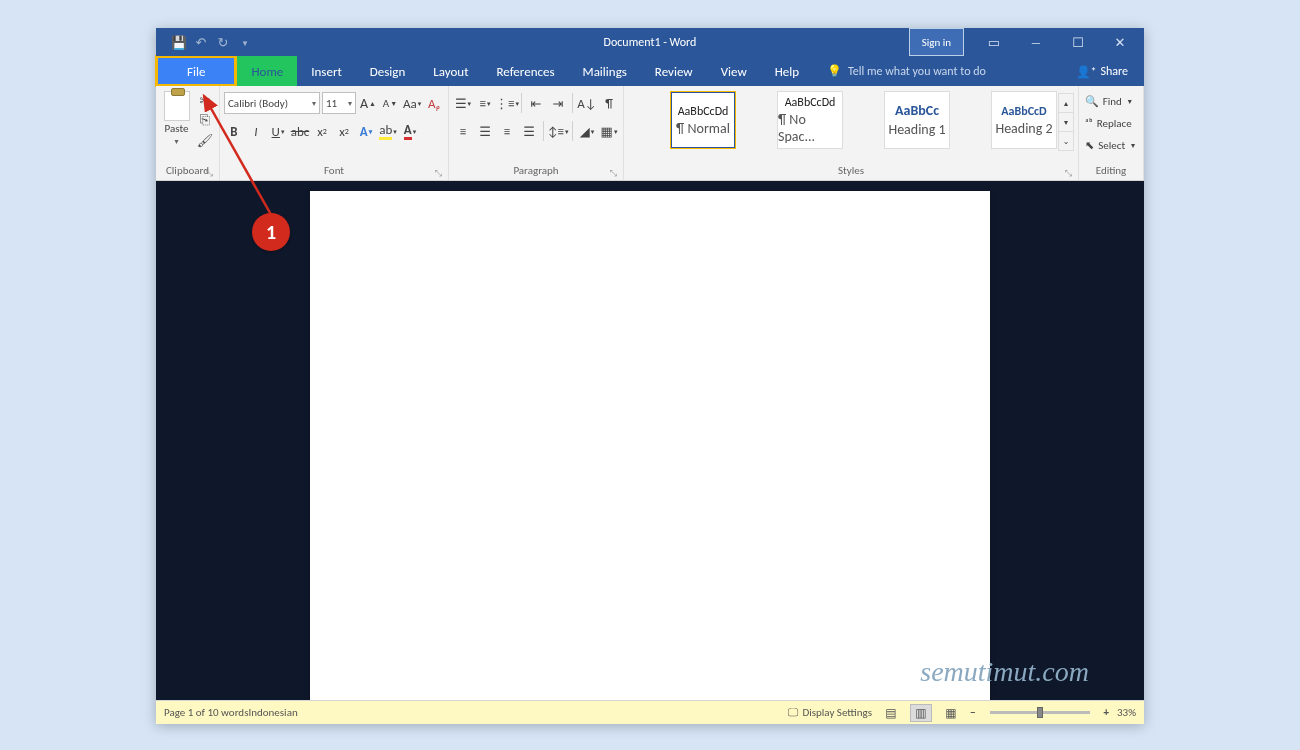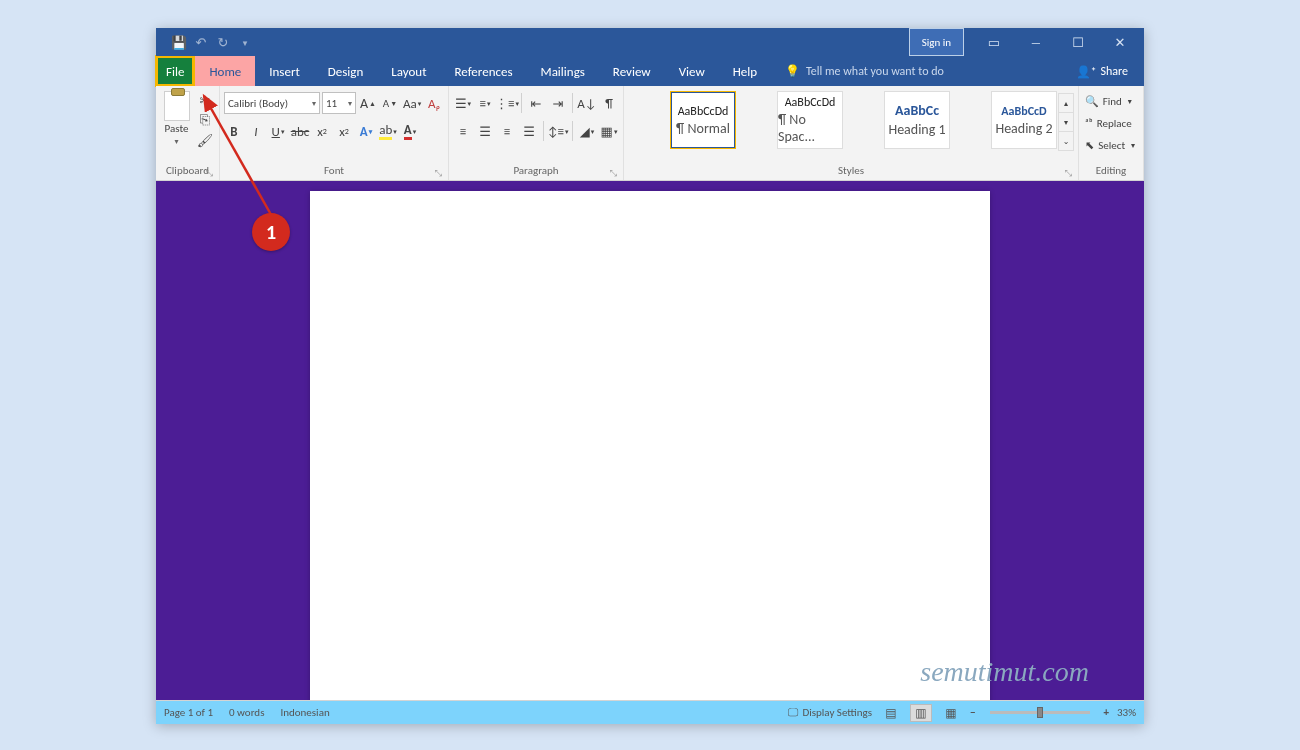--- a/index.html
+++ b/index.html
@@ -10,22 +10,22 @@
   .qat { display: flex; align-items: center; gap: 4px; padding-left: 14px; }
   .qat-btn { width: 18px; height: 18px; display: flex; align-items: center; justify-content: center; opacity: 0.95; font-size: 13px; }
   .qat-btn.dim { opacity: 0.55; }
   .title-text { position: absolute; left: 0; right: 0; text-align: center; pointer-events: none; font-size: 12px; }
   .title-right { margin-left: auto; display: flex; gap: 2px; padding-right: 4px; }
   .signin-btn { background: #3e6db5; border: 1px solid #bcd0e8; color: #fff; font-size: 11px; padding: 1px 12px; margin-right: 8px; }
   .win-btn { width: 40px; height: 28px; display: flex; align-items: center; justify-content: center; font-size: 13px; color: #d5e1f2; }
   
   .tabs { height: 30px; background: #2b579a; display: flex; align-items: stretch; color: #fff; font-size: 13px; }
   .tab { padding: 0 14px; display: flex; align-items: center; cursor: pointer; }
-  .tab.file { padding: 0 8px; border: 3px solid #f5b700; background: #15803d; margin: -1px 0 -1px -1px; }
-  .tab.active { background: #fca5a5; color: #2b579a; }
+  .tab.file { padding: 0 29px; border: 3px solid #f5b700; background: #3b82f6; margin: -1px 0 -1px -1px; }
+  .tab.active { background: #22c55e; color: #2b579a; }
   .tellme { display: flex; align-items: center; color: #c9d7ec; font-size: 12px; gap: 6px; padding-left: 14px; }
   .share { margin-left: auto; display: flex; align-items: center; padding-right: 16px; gap: 5px; font-size: 12px; }
   
   .ribbon { height: 95px; background: #f3f3f3; border-bottom: 1px solid #d4d4d4; display: flex; font-size: 11px; color: #444; }
   .group { border-right: 1px solid #e0e0e0; display: flex; flex-direction: column; padding: 3px 4px 0 4px; position: relative; }
   .group-body { flex: 1; display: flex; align-items: flex-start; gap: 2px; }
   .group-label { height: 16px; text-align: center; font-size: 11px; color: #666; position: relative; }
   .dlg-launcher { position: absolute; right: 2px; bottom: 1px; font-size: 9px; color: #888; }
   
   .clipboard { width: 64px; }
@@ -54,25 +54,25 @@
   .style-preview.blue{ color:#2b579a; font-size:14px;font-weight:bold;}
   .style-name { font-size:14px; color:#555; margin-top:2px;}
   .gallery-nav { width:16px; display:flex; flex-direction:column; border:1px solid #ddd; margin-top:2px; height:58px;}
   .gallery-nav div{flex:1; display:flex;align-items:center;justify-content:center;font-size:8px;border-bottom:1px solid #ddd;}
   .gallery-nav div:last-child{border-bottom:none;}
   
   .editing { width: 80px; }
   .edit-body { display:flex; flex-direction:column; gap:2px; padding-top:2px;}
   .edit-item { display:flex; align-items:center; gap:4px; font-size:11px; height:20px; padding-left:2px;}
   
-  .docarea { flex:1; background:#4c1d95; display:flex; justify-content:center; overflow:hidden; position:relative;}
+  .docarea { flex:1; background:#0f172a; display:flex; justify-content:center; overflow:hidden; position:relative;}
   .page { width: 680px; background:#fff; margin-top:10px; box-shadow: 0 1px 5px rgba(0,0,0,0.25); height: 550px;}
   .watermark { position:absolute; right:55px; bottom:12px; font-family: "Segoe Script","Brush Script MT",cursive; font-size: 28px; color:#8aa8bf; font-style:italic;}
   
-  .statusbar { height: 24px; background:#7dd3fc; border-top:1px solid #d4d4d4; display:flex; align-items:center; font-size:11px; color:#555; padding:0 8px; gap:16px;}
+  .statusbar { height: 24px; background:#fef9c3; border-top:1px solid #d4d4d4; display:flex; align-items:center; font-size:11px; color:#555; padding:0 8px; gap:0;}
   .status-right { margin-left:auto; display:flex; align-items:center; gap:8px;}
   .view-btn { width:22px; height:18px; display:flex; align-items:center; justify-content:center; border:1px solid transparent; font-size:12px;}
   .view-btn.active{background:#dcdcdc; border-color:#bbb;}
   .zoom-slider { width:100px; height:3px; background:#bbb; position:relative; margin:0 6px;}
   .zoom-slider .thumb { position:absolute; left:50%; top:-4px; width:6px; height:11px; background:#888; border:1px solid #666; transform:translateX(-50%);}
   
   .annot-arrow { position:absolute; left: 196px; top: 90px; pointer-events:none; }
   .annot-badge { position:absolute; left:252px; top:213px; width:38px; height:38px; border-radius:50%; background:#d32a1e; color:#fff; font-weight:bold; font-size:20px; display:flex; align-items:center; justify-content:center; box-shadow:0 1px 3px rgba(0,0,0,0.3);}
   .sep { width:1px; height:20px; background:#d0d0d0; margin:0 2px;}
   .ico-txt { font-family: "Segoe UI Symbol", sans-serif; }
@@ -82,20 +82,21 @@
 
 <div class="window">
 
   <div class="titlebar">
     <div class="qat">
       <span class="qat-btn">💾</span>
       <span class="qat-btn dim">↶</span>
       <span class="qat-btn dim">↻</span>
       <span class="qat-btn dim" style="font-size:9px;">▾</span>
     </div>
+    <div class="title-text">Document1  -  Word</div>
     <div class="title-right">
       <button class="signin-btn">Sign in</button>
       <span class="win-btn">▭</span>
       <span class="win-btn">―</span>
       <span class="win-btn">☐</span>
       <span class="win-btn">✕</span>
     </div>
   </div>
 
   <div class="tabs">

